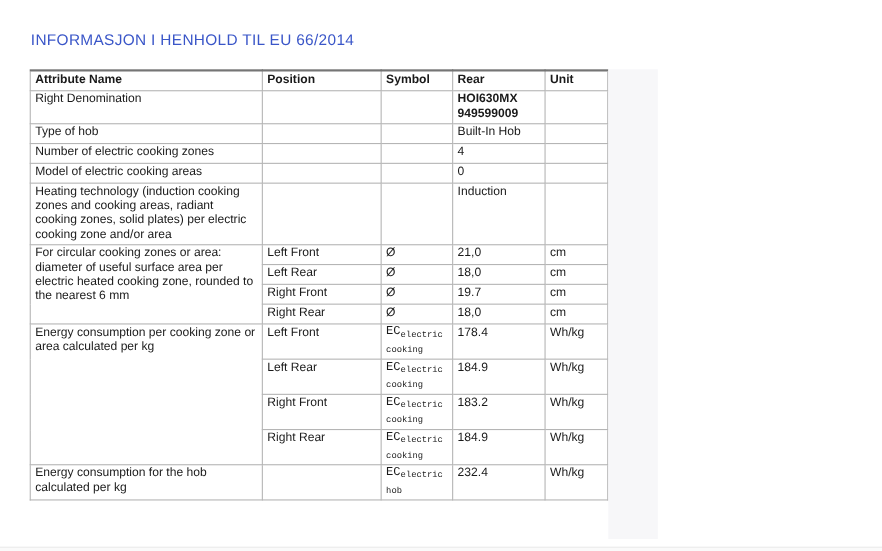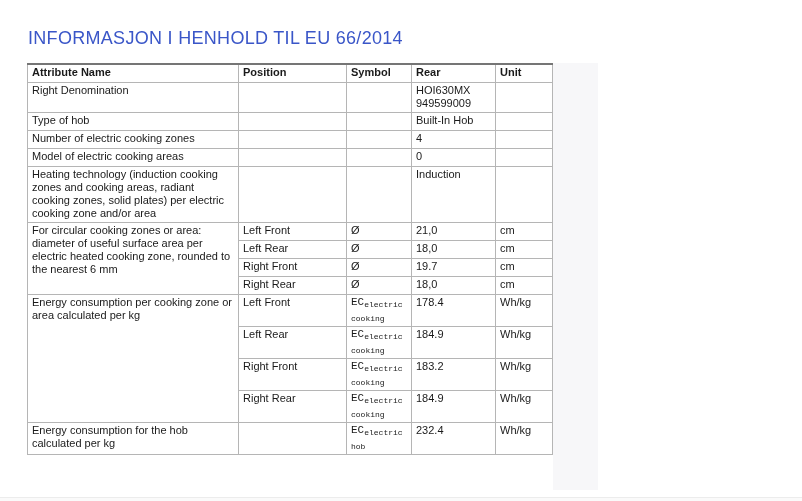--- a/index.html
+++ b/index.html
@@ -15,21 +15,21 @@
   .page {
     position: relative;
     width: 802px;
     height: 501px;
     background: #ffffff;
   }
   .title {
     position: absolute;
     left: 28px;
     top: 28px;
-    font-size: 18px;
+    font-size: 14px;
     letter-spacing: 0.3px;
     color: #3a56c8;
     white-space: nowrap;
   }
   table.spec {
     position: absolute;
     left: 27px;
     top: 63px;
     width: 525px;
     border-collapse: collapse;
@@ -50,21 +50,21 @@
     border: 1px solid #b5b5b5;
     padding: 1px 4px 2px 4px;
     vertical-align: top;
     text-align: left;
     overflow: hidden;
   }
   table.spec th {
     font-weight: bold;
     height: 14px;
   }
-  td.prewrap { white-space: pre-line; }
+  td.prewrap { white-space: pre-line; font-weight: bold; }
   .sub {
     font-size: 8px;
     vertical-align: -2px;
     line-height: 10px;
   }
   td.sym-cell { line-height: 12px; font-family: Liberation Mono, monospace; }
   tr.thin td { height: 14px; margin-left: 39px; }
   .side-strip {
     position: absolute;
     left: 553px;

